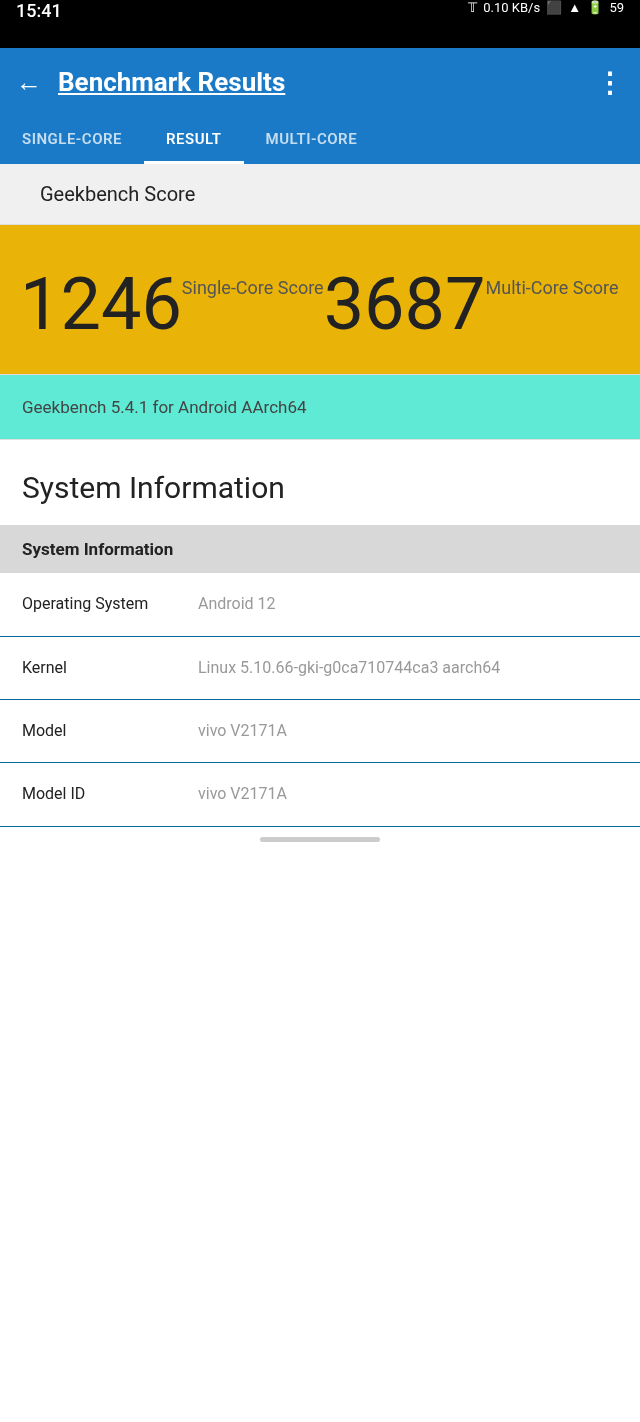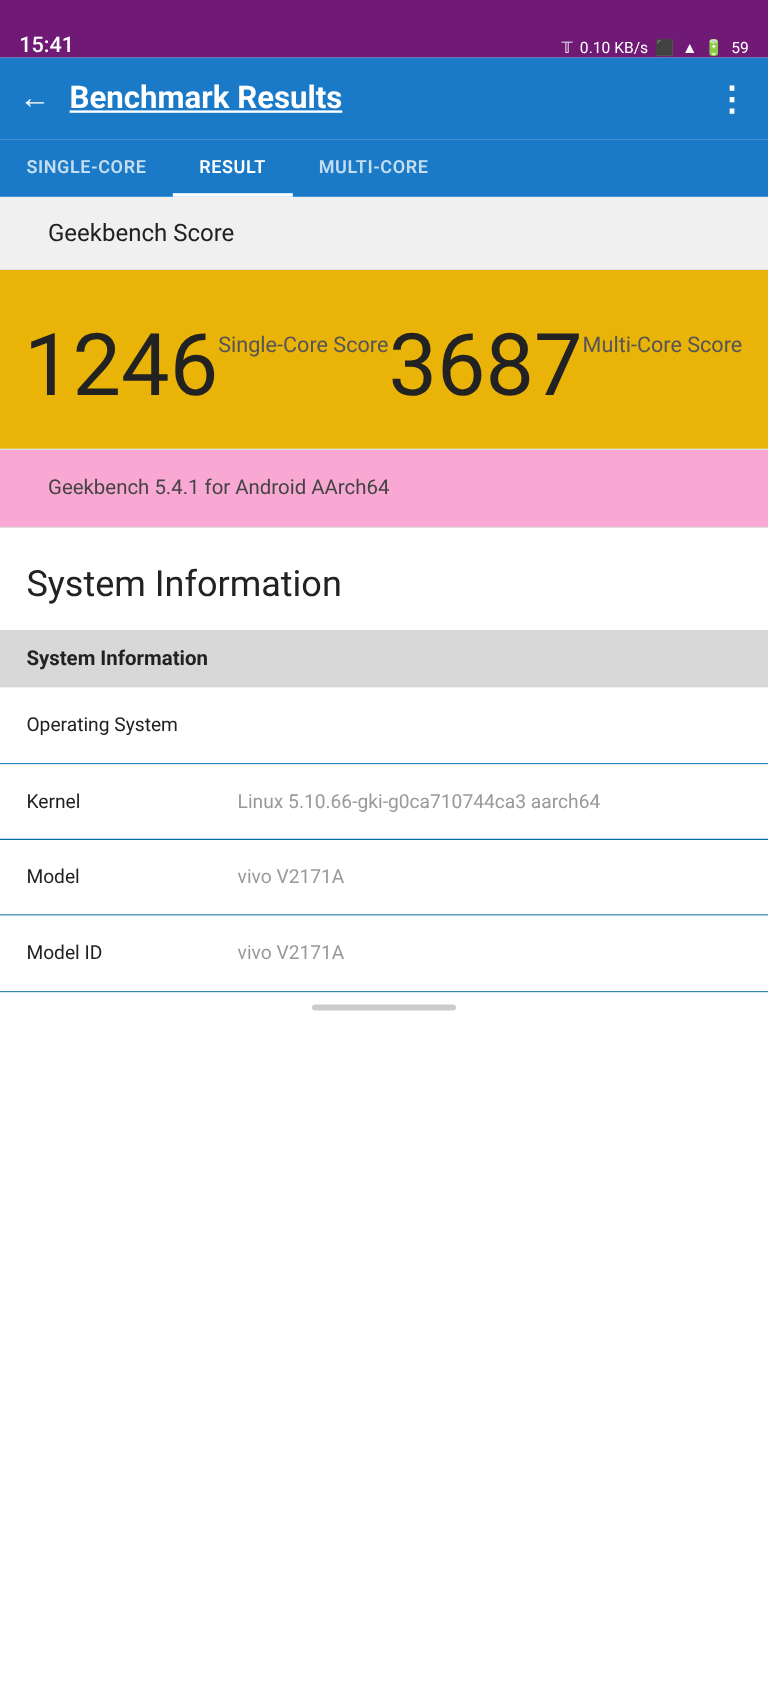--- a/index.html
+++ b/index.html
@@ -7,24 +7,24 @@
     body {
       width: 640px;
       min-height: 1422px;
       font-family: 'Roboto', Arial, sans-serif;
       background: #fff;
       overflow-x: hidden;
     }
 
     
     .status-bar {
-      background: #701a75;
+      background: #000000;
       height: 48px;
       display: flex;
-      align-items: flex-end;
+      align-items: flex-start;
       justify-content: space-between;
       padding: 0 16px;
       color: #fff;
       gap: 28px;
     }
     .status-time {
       font-size: 18px;
       font-weight: 500;
     }
     .status-icons {
@@ -133,22 +133,22 @@
 
     .divider {
       border: none;
       border-top: 1px solid #ddd;
       margin: 0;
       width: 100%;
     }
 
     
     .version-line {
-      background: #f9a8d4;
-      padding: 22px 40px;
+      background: #5eead4;
+      padding: 22px 22px;
       font-size: 17px;
       color: #444;
       border-bottom: 1px solid #e0e0e0;
     }
 
     
     .sys-info-heading {
       background: #fff;
       padding: 30px 22px 20px 22px;
     }
@@ -263,20 +263,21 @@
 <div class="sys-info-heading">
   <span class="sys-info-heading-text">System Information</span>
 </div>
 
 <div class="table-section-header">
   <span class="table-section-header-text">System Information</span>
 </div>
 
 <div class="info-row">
   <span class="info-row-label">Operating System</span>
+  <span class="info-row-value">Android 12</span>
 </div>
 
 <div class="info-row">
   <span class="info-row-label">Kernel</span>
   <span class="info-row-value">Linux 5.10.66-gki-g0ca710744ca3 aarch64</span>
 </div>
 
 <div class="info-row">
   <span class="info-row-label">Model</span>
   <span class="info-row-value">vivo V2171A</span>

